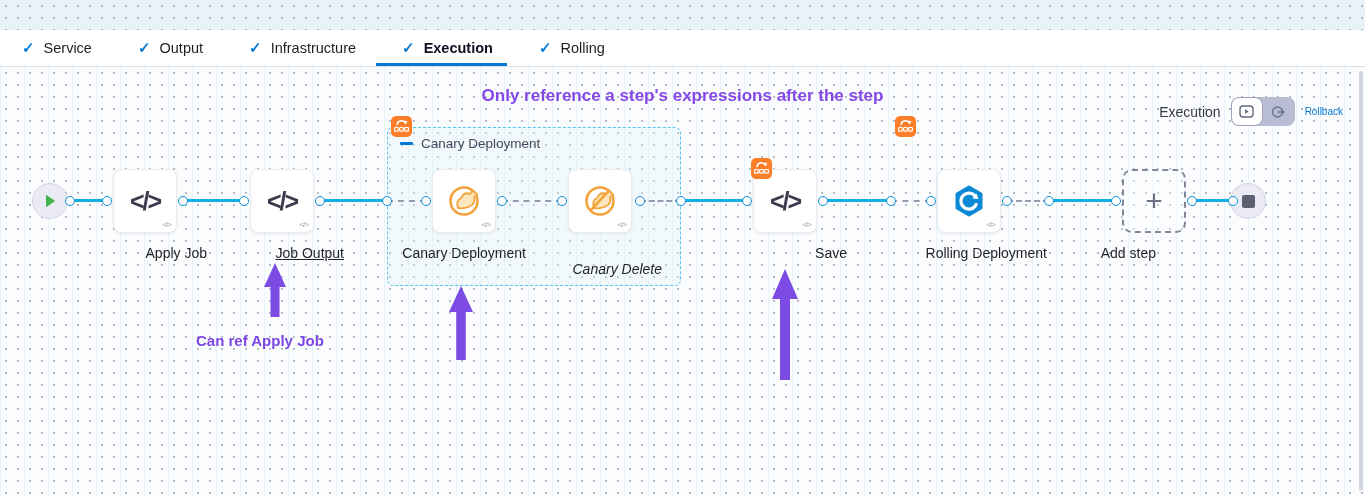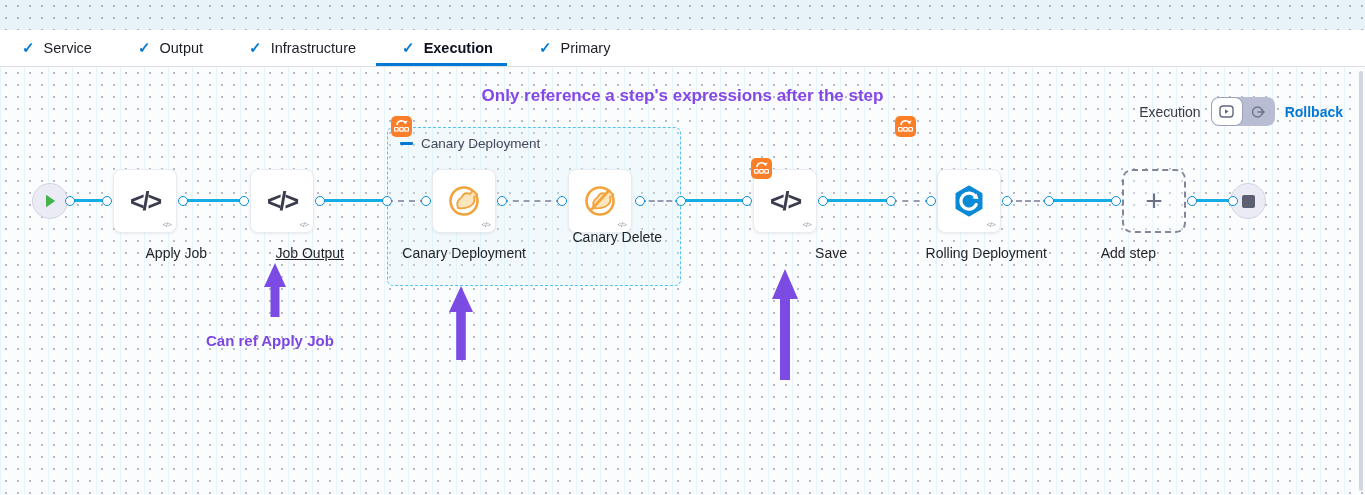--- a/index.html
+++ b/index.html
@@ -45,21 +45,21 @@
 
   .title-note { position:absolute; left:0; top:19px; width:1365px; text-align:center;
       font-size:17px; font-weight:700; color:#8447e8; }
 
   
   .mode { position:absolute; right:22px; top:30px; display:flex; align-items:center; gap:10px; }
   .mode-label { font-size:14px; color:#383a46; }
   .toggle { display:flex; background:#b9bdd3; border-radius:8px; height:29px; overflow:hidden; }
   .toggle .seg { width:32px; display:flex; align-items:center; justify-content:center; cursor:pointer; }
   .toggle .seg.sel { background:#fff; border:1px solid #9ba0b8; border-radius:8px; }
-  .rollback { font-size:14px; color:#0278d5; font-weight:700; cursor:pointer; }
+  .rollback { font-size:10px; color:#0278d5; font-weight:400; cursor:pointer; }
 
   
   .term { position:absolute; width:36px; height:36px; border-radius:50%;
       background:#eaebf4; border:1px solid #d2d5e4; display:flex; align-items:center; justify-content:center; }
   .card { position:absolute; width:64px; height:64px; background:#fff; border-radius:8px;
       border:1px solid #e9ebf0; box-shadow:0 1px 3px rgba(40,41,61,0.08);
       display:flex; align-items:center; justify-content:center; cursor:pointer; }
   .card .code-glyph { font-size:25px; font-weight:700; color:#3a3c4d; letter-spacing:-2px; }
   .card .mini { position:absolute; right:5px; bottom:3px; font-size:8px; color:#9a9daf; letter-spacing:-1px; }
   .step-label { position:absolute; width:124px; text-align:right; font-size:14px;
@@ -106,21 +106,21 @@
     <div class="tab">
       <span class="check">✓</span>
       <span>Infrastructure</span>
     </div>
     <div class="tab active">
       <span class="check">✓</span>
       <span>Execution</span>
     </div>
     <div class="tab">
       <span class="check">✓</span>
-      <span>Primary</span>
+      <span>Rolling</span>
     </div>
     <div class="spacer"></div>
   </div>
 
   <div class="canvas">
 
     <div class="title-note">Only reference a step's expressions after the step</div>
 
     <div class="mode">
       <span class="mode-label">Execution</span>
@@ -209,21 +209,21 @@
     <div class="step-label" style="left:402px; top:176px;">Canary Deployment</div>
 
     <div class="card" style="left:568px; top:102px;">
       <svg width="40" height="40" viewBox="0 0 40 40">
         <circle cx="20" cy="20" r="13.5" fill="none" stroke="#f2a33c" stroke-width="2.6"></circle>
         <path d="M14 27 q-2.5-7 3.5-10.5 q2.5-6 8.5-3.5 q1.5-3 4-2.5 l1.5 2 q2.5 0.5 1.5 2 l-3 1.5 q2 6.5-4.5 9.5 q-5.5 2.5-11.5 1.5 z" fill="#fce6bd" stroke="#f2a33c" stroke-width="1.8" stroke-linejoin="round"></path>
         <path d="M29 9.5 L11 29" stroke="#f2a33c" stroke-width="2.6" stroke-linecap="round"></path>
       </svg>
       <span class="mini">&lt;/&gt;</span>
     </div>
-    <div class="step-label" style="left:538px; top:160px;">Canary Delete</div>
+    <div class="step-label" style="left:538px; top:192px;font-style:italic;">Canary Delete</div>
 
     <div class="card" style="left:753px; top:102px;">
       <span class="code-glyph">&lt;/&gt;</span>
       <span class="mini">&lt;/&gt;</span>
     </div>
     <svg class="badge" style="left:751px; top:91px;" viewBox="0 0 21 21">
       <rect x="0" y="0" width="21" height="21" rx="5" fill="#fd7e28"></rect>
       <path d="M6 8.5 a4.6 4.6 0 0 1 8.6 -1.2" stroke="#fff" stroke-width="1.5" fill="none" stroke-linecap="round"></path>
       <path d="M16.6 4.4 L14.8 8 L12.2 5.6 Z" fill="#fff"></path>
       <rect x="3.6" y="11.5" width="3.6" height="3.6" rx="0.6" fill="none" stroke="#fff" stroke-width="1.2"></rect>
@@ -271,17 +271,17 @@
     <svg class="arrow-up" style="left:262px; top:196px;" width="26" height="54" viewBox="0 0 26 54">
       <path d="M13 0 L24 24 L17.5 24 L17.5 54 L8.5 54 L8.5 24 L2 24 Z" fill="#7b4be4"></path>
     </svg>
     <svg class="arrow-up" style="left:447px; top:219px;" width="28" height="74" viewBox="0 0 28 74">
       <path d="M14 0 L26 26 L18.8 26 L18.8 74 L9.2 74 L9.2 26 L2 26 Z" fill="#7b4be4"></path>
     </svg>
     <svg class="arrow-up" style="left:770px; top:202px;" width="30" height="111" viewBox="0 0 30 111">
       <path d="M15 0 L28 30 L20 30 L20 111 L10 111 L10 30 L2 30 Z" fill="#7b4be4"></path>
     </svg>
 
-    <div class="note-text" style="left:206px; top:264px;">Can ref Apply Job</div>
+    <div class="note-text" style="left:196px; top:264px;">Can ref Apply Job</div>
 
     <div class="v-scrollbar"></div>
   </div>
 </div>
 
 </body></html>

